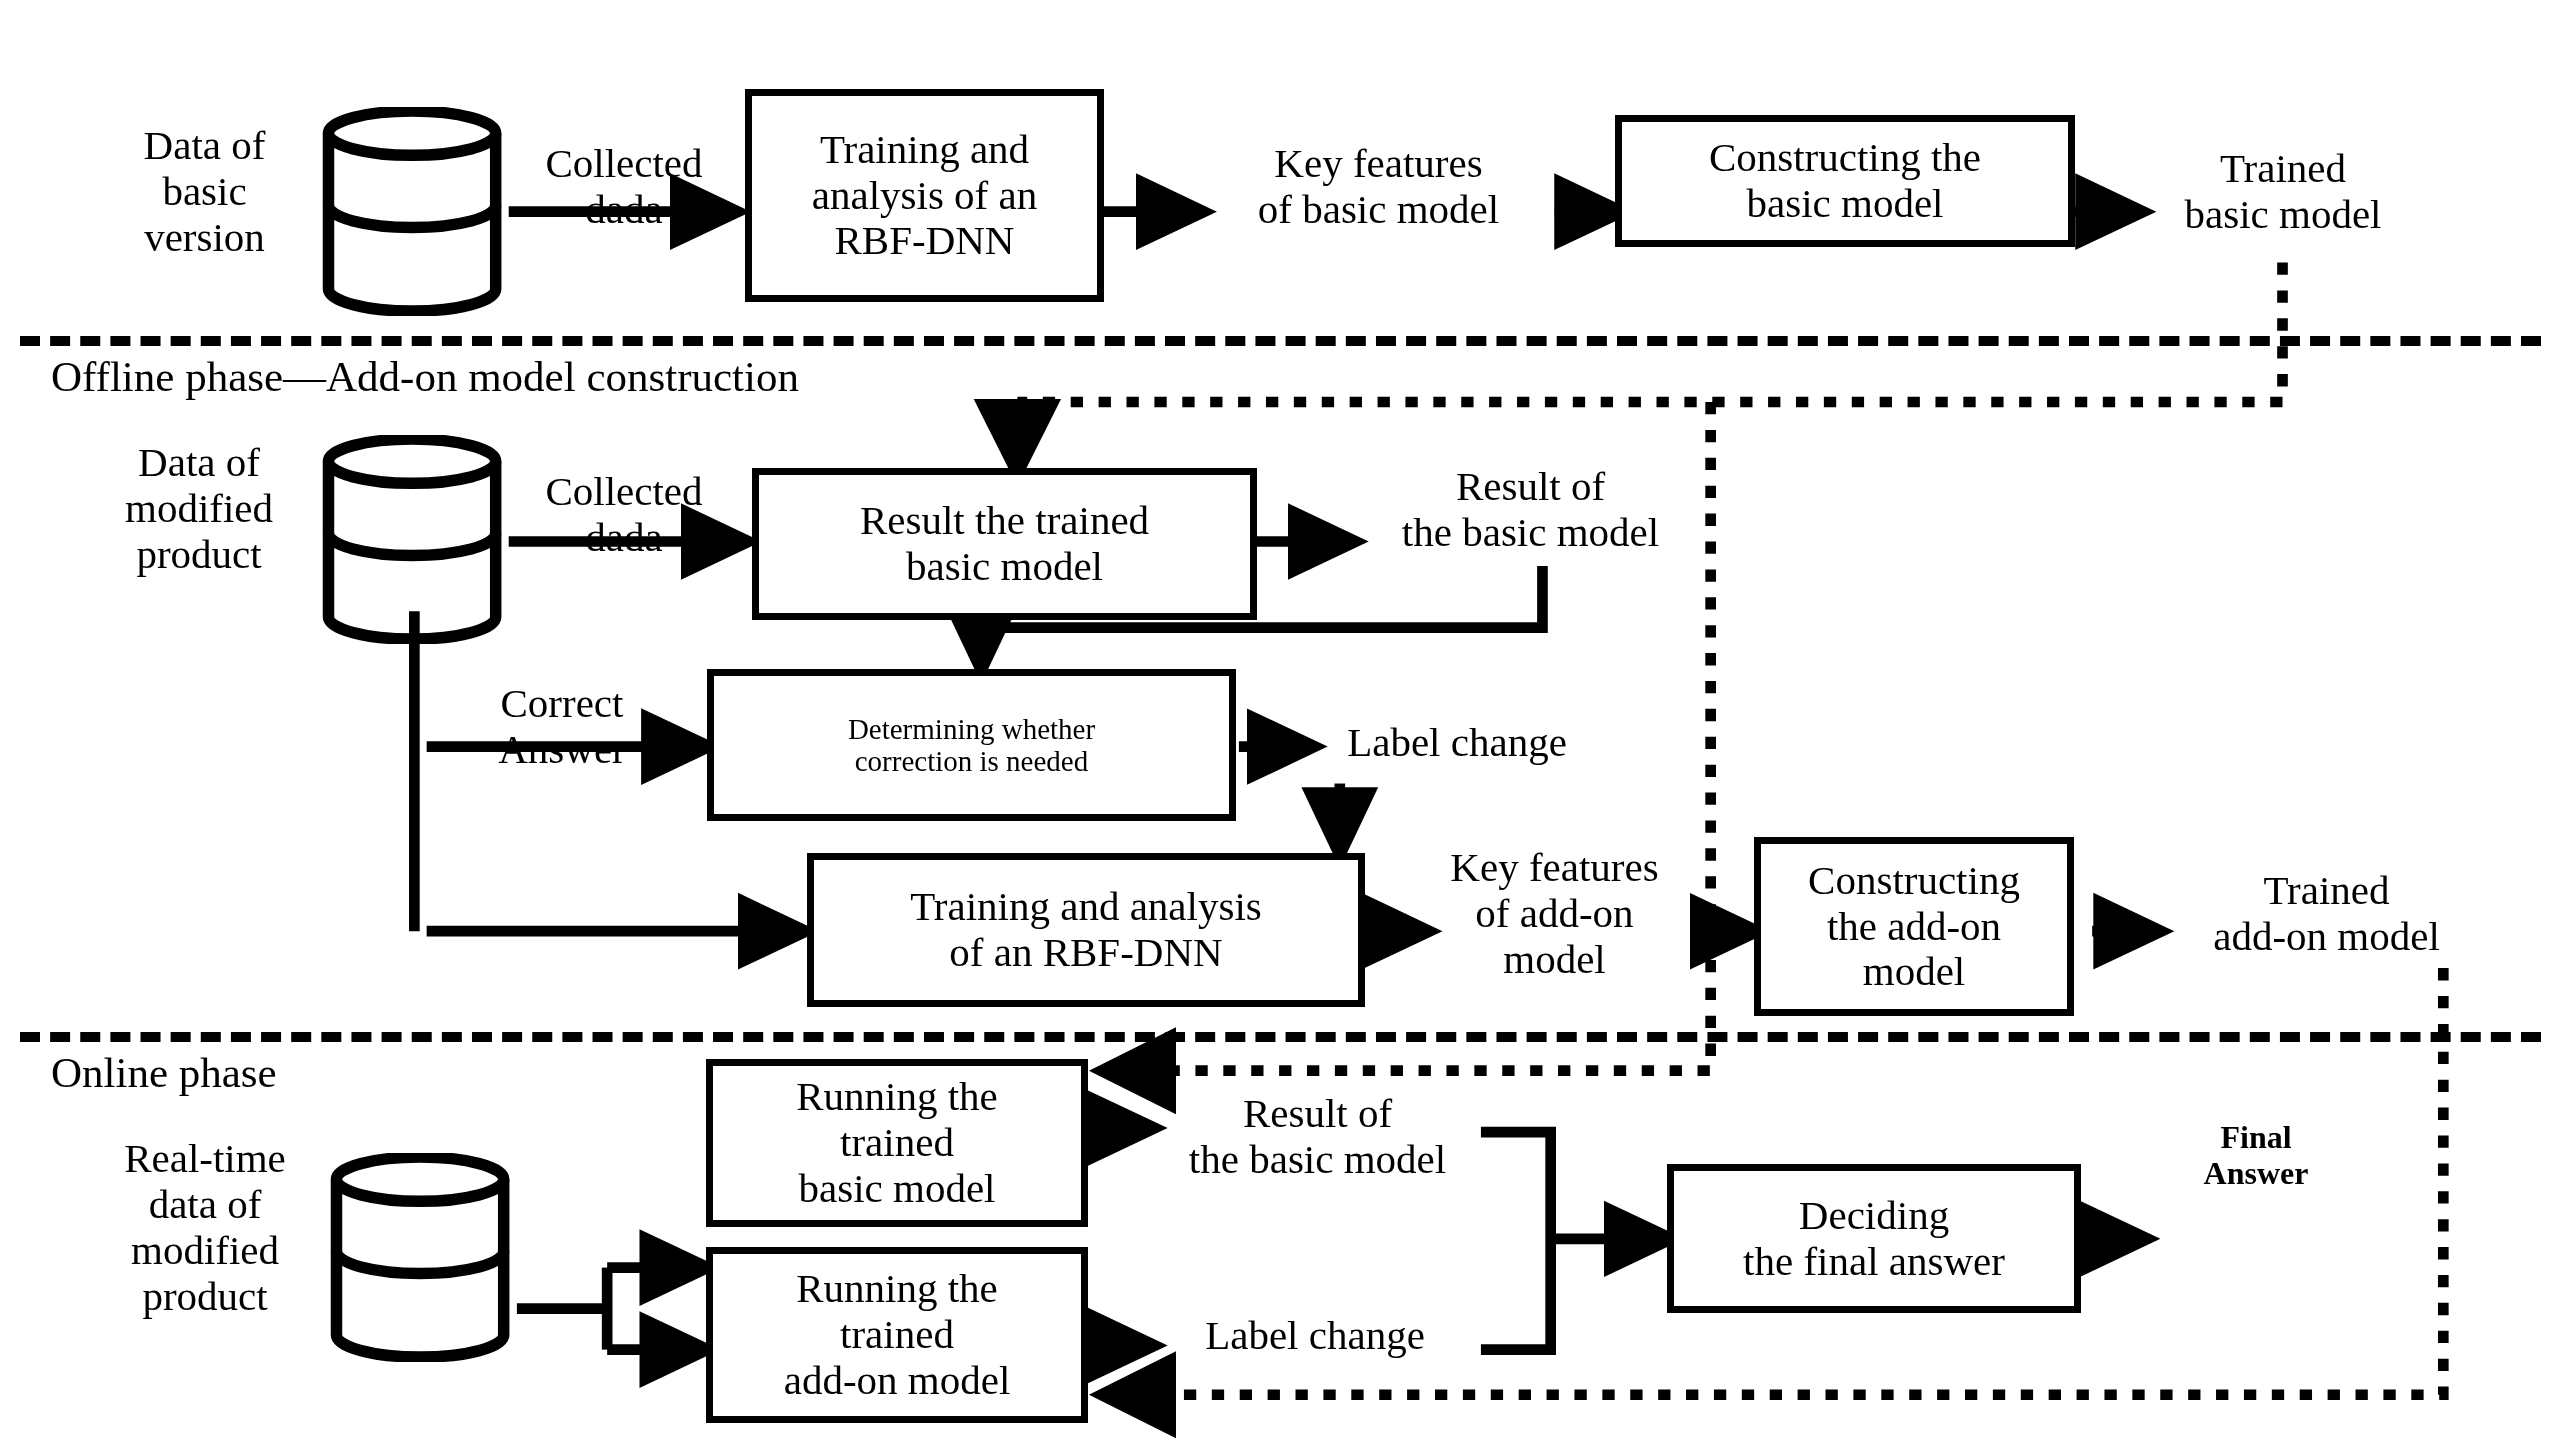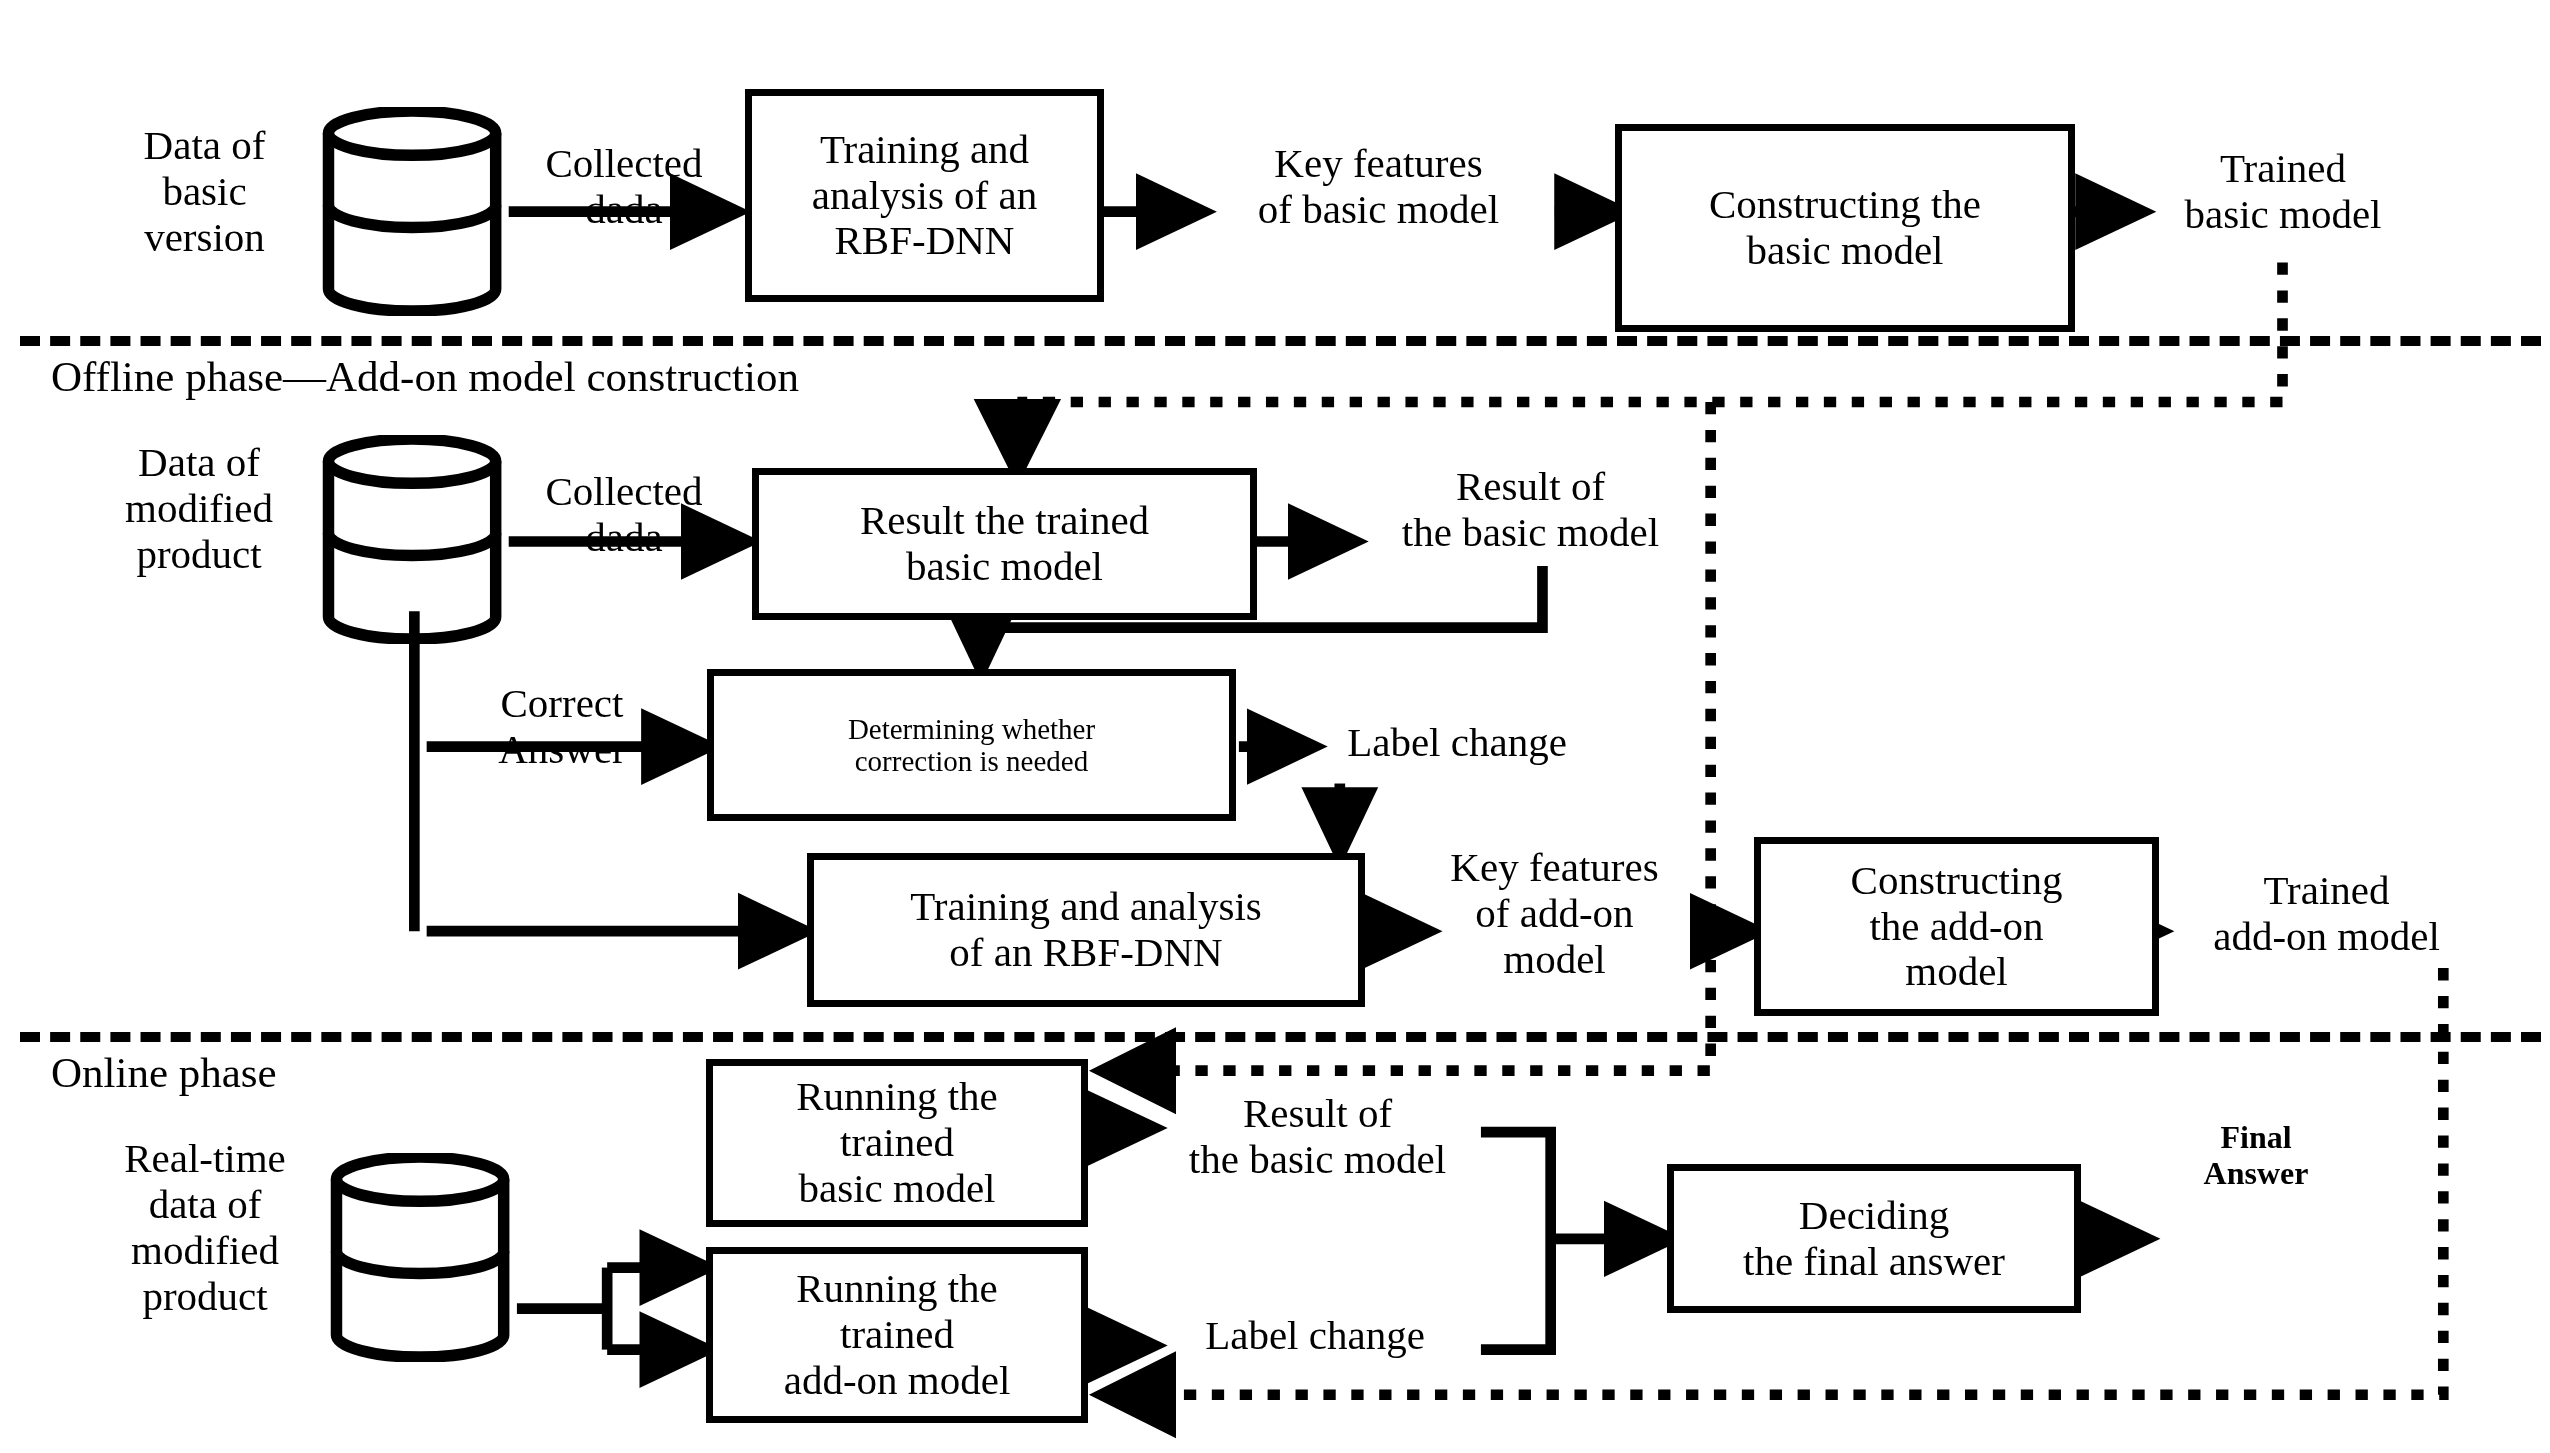--- a/index.html
+++ b/index.html
@@ -131,33 +131,33 @@
 
   <div class="lbl" style="left:86px;top:1136px;width:238px;font-size:41px;">Real-time
 data of
 modified
 product</div>
 
   <div class="pbox" style="left:745px;top:89px;width:359px;height:213px;font-size:41px;">Training and
 analysis of an
 RBF-DNN</div>
 
-  <div class="pbox" style="left:1615px;top:124px;width:460px;height:208px;font-size:41px;">Constructing the
+  <div class="pbox" style="left:1615px;top:115px;width:460px;height:132px;font-size:41px;">Constructing the
 basic model</div>
 
   <div class="pbox" style="left:752px;top:468px;width:505px;height:152px;font-size:41px;">Result the trained
 basic model</div>
 
   <div class="pbox" style="left:707px;top:669px;width:529px;height:152px;font-size:29px;">Determining whether
 correction is needed</div>
 
   <div class="pbox" style="left:807px;top:853px;width:558px;height:154px;font-size:41px;">Training and analysis
 of an RBF-DNN</div>
 
-  <div class="pbox" style="left:1754px;top:837px;width:405px;height:179px;font-size:41px;">Constructing
+  <div class="pbox" style="left:1754px;top:837px;width:320px;height:179px;font-size:41px;">Constructing
 the add-on
 model</div>
 
   <div class="pbox" style="left:706px;top:1059px;width:382px;height:168px;font-size:41px;">Running the
 trained
 basic model</div>
 
   <div class="pbox" style="left:706px;top:1247px;width:382px;height:176px;font-size:41px;">Running the
 trained
 add-on model</div>

